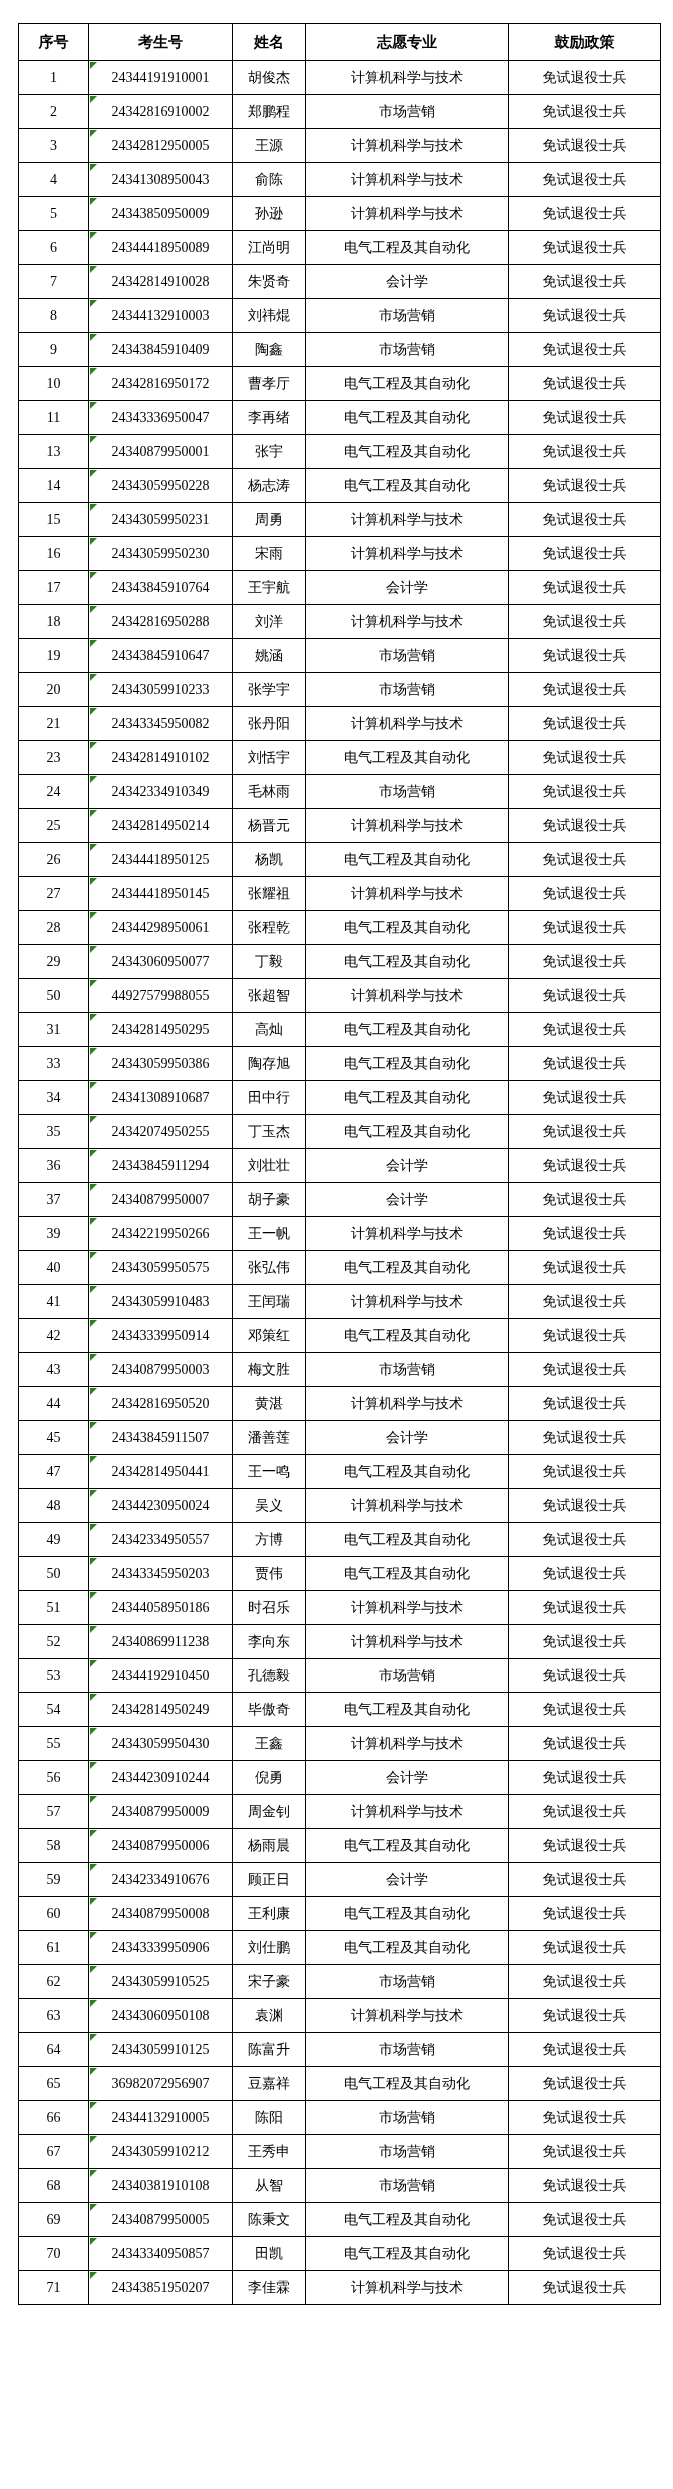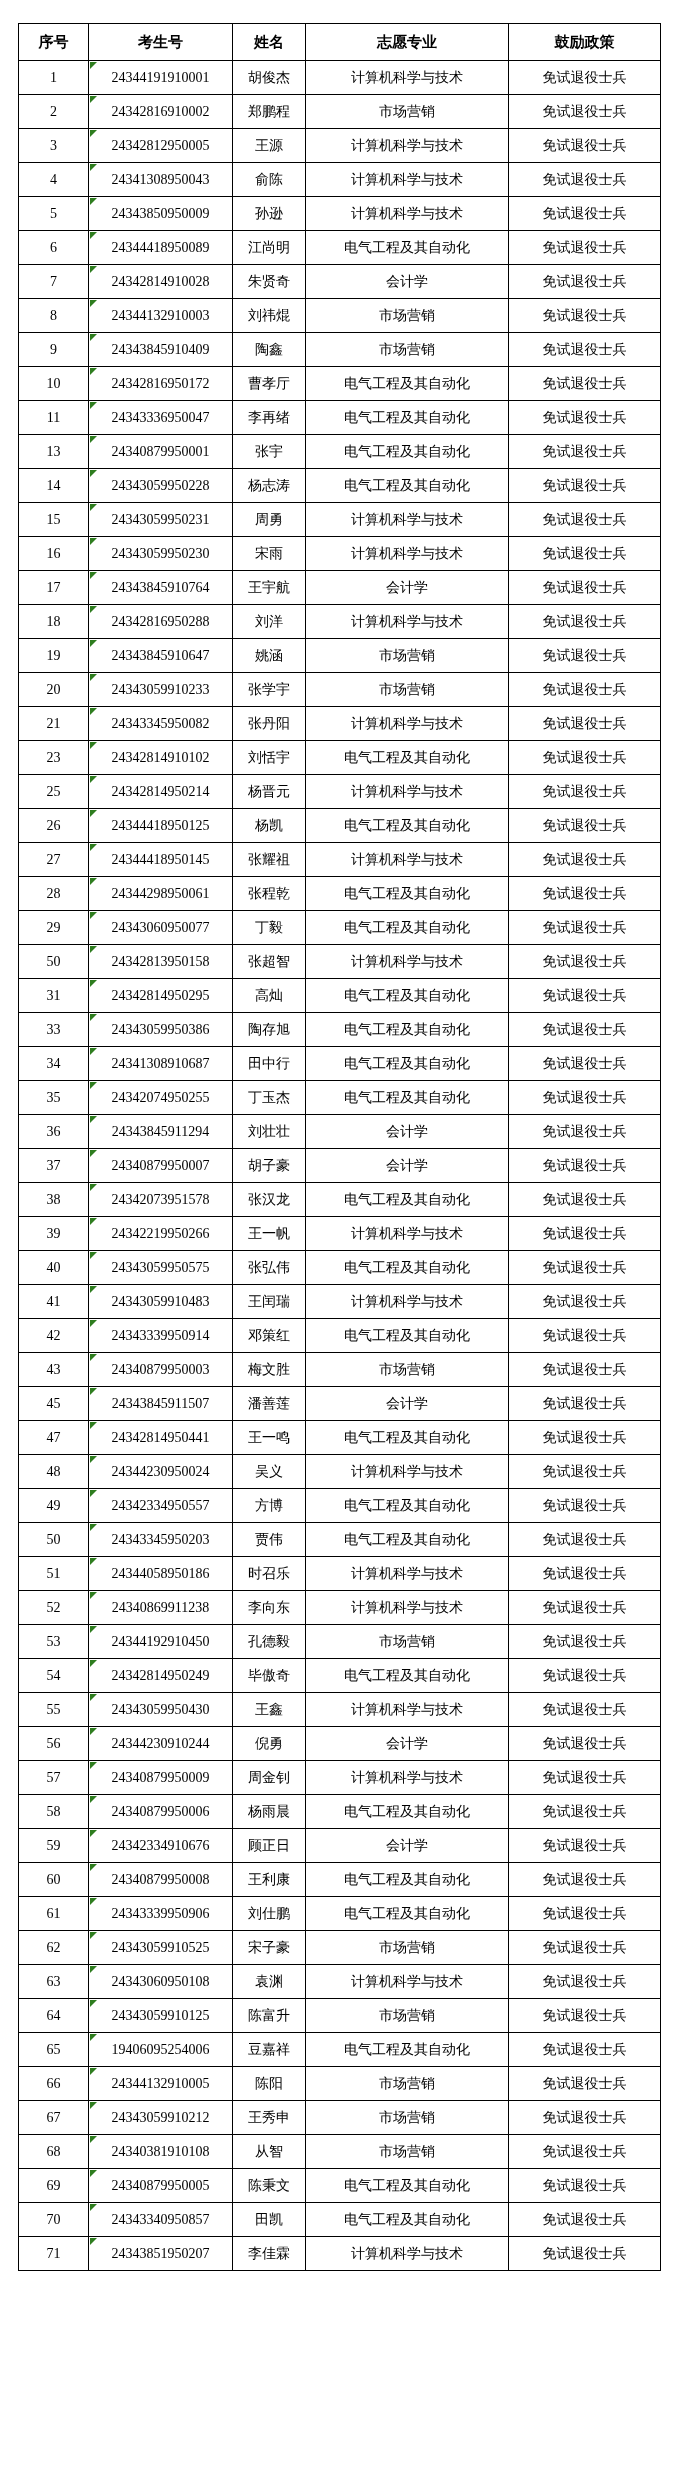--- a/index.html
+++ b/index.html
@@ -224,20 +224,27 @@
           <td>免试退役士兵</td>
         </tr>
         <tr>
           <td>23</td>
           <td class="examno-cell"><span class="corner-marker" style="border-top-color: rgb(46, 125, 31);"></span><span>24342814910102</span></td>
           <td>刘恬宇</td>
           <td>电气工程及其自动化</td>
           <td>免试退役士兵</td>
         </tr>
         <tr>
+          <td>24</td>
+          <td class="examno-cell"><span class="corner-marker" style="border-top-color: rgb(46, 125, 31);"></span><span>24342334910349</span></td>
+          <td>毛林雨</td>
+          <td>市场营销</td>
+          <td>免试退役士兵</td>
+        </tr>
+        <tr>
           <td>25</td>
           <td class="examno-cell"><span class="corner-marker" style="border-top-color: rgb(46, 125, 31);"></span><span>24342814950214</span></td>
           <td>杨晋元</td>
           <td>计算机科学与技术</td>
           <td>免试退役士兵</td>
         </tr>
         <tr>
           <td>26</td>
           <td class="examno-cell"><span class="corner-marker" style="border-top-color: rgb(46, 125, 31);"></span><span>24344418950125</span></td>
           <td>杨凯</td>
@@ -260,21 +267,21 @@
         </tr>
         <tr>
           <td>29</td>
           <td class="examno-cell"><span class="corner-marker" style="border-top-color: rgb(46, 125, 31);"></span><span>24343060950077</span></td>
           <td>丁毅</td>
           <td>电气工程及其自动化</td>
           <td>免试退役士兵</td>
         </tr>
         <tr>
           <td>50</td>
-          <td class="examno-cell"><span class="corner-marker" style="border-top-color: rgb(46, 125, 31);"></span><span>24342813950158</span></td>
+          <td class="examno-cell"><span class="corner-marker" style="border-top-color: rgb(46, 125, 31);"></span><span>44927579988055</span></td>
           <td>张超智</td>
           <td>计算机科学与技术</td>
           <td>免试退役士兵</td>
         </tr>
         <tr>
           <td>31</td>
           <td class="examno-cell"><span class="corner-marker" style="border-top-color: rgb(46, 125, 31);"></span><span>24342814950295</span></td>
           <td>高灿</td>
           <td>电气工程及其自动化</td>
           <td>免试退役士兵</td>
@@ -308,27 +315,20 @@
           <td>免试退役士兵</td>
         </tr>
         <tr>
           <td>37</td>
           <td class="examno-cell"><span class="corner-marker" style="border-top-color: rgb(46, 125, 31);"></span><span>24340879950007</span></td>
           <td>胡子豪</td>
           <td>会计学</td>
           <td>免试退役士兵</td>
         </tr>
         <tr>
-          <td>38</td>
-          <td class="examno-cell"><span class="corner-marker" style="border-top-color: rgb(46, 125, 31);"></span><span>24342073951578</span></td>
-          <td>张汉龙</td>
-          <td>电气工程及其自动化</td>
-          <td>免试退役士兵</td>
-        </tr>
-        <tr>
           <td>39</td>
           <td class="examno-cell"><span class="corner-marker" style="border-top-color: rgb(46, 125, 31);"></span><span>24342219950266</span></td>
           <td>王一帆</td>
           <td>计算机科学与技术</td>
           <td>免试退役士兵</td>
         </tr>
         <tr>
           <td>40</td>
           <td class="examno-cell"><span class="corner-marker" style="border-top-color: rgb(46, 125, 31);"></span><span>24343059950575</span></td>
           <td>张弘伟</td>
@@ -350,20 +350,27 @@
           <td>免试退役士兵</td>
         </tr>
         <tr>
           <td>43</td>
           <td class="examno-cell"><span class="corner-marker" style="border-top-color: rgb(46, 125, 31);"></span><span>24340879950003</span></td>
           <td>梅文胜</td>
           <td>市场营销</td>
           <td>免试退役士兵</td>
         </tr>
         <tr>
+          <td>44</td>
+          <td class="examno-cell"><span class="corner-marker" style="border-top-color: rgb(46, 125, 31);"></span><span>24342816950520</span></td>
+          <td>黄湛</td>
+          <td>计算机科学与技术</td>
+          <td>免试退役士兵</td>
+        </tr>
+        <tr>
           <td>45</td>
           <td class="examno-cell"><span class="corner-marker" style="border-top-color: rgb(46, 125, 31);"></span><span>24343845911507</span></td>
           <td>潘善莲</td>
           <td>会计学</td>
           <td>免试退役士兵</td>
         </tr>
         <tr>
           <td>47</td>
           <td class="examno-cell"><span class="corner-marker" style="border-top-color: rgb(46, 125, 31);"></span><span>24342814950441</span></td>
           <td>王一鸣</td>
@@ -484,21 +491,21 @@
         </tr>
         <tr>
           <td>64</td>
           <td class="examno-cell"><span class="corner-marker" style="border-top-color: rgb(46, 125, 31);"></span><span>24343059910125</span></td>
           <td>陈富升</td>
           <td>市场营销</td>
           <td>免试退役士兵</td>
         </tr>
         <tr>
           <td>65</td>
-          <td class="examno-cell"><span class="corner-marker" style="border-top-color: rgb(46, 125, 31);"></span><span>19406095254006</span></td>
+          <td class="examno-cell"><span class="corner-marker" style="border-top-color: rgb(46, 125, 31);"></span><span>36982072956907</span></td>
           <td>豆嘉祥</td>
           <td>电气工程及其自动化</td>
           <td>免试退役士兵</td>
         </tr>
         <tr>
           <td>66</td>
           <td class="examno-cell"><span class="corner-marker" style="border-top-color: rgb(46, 125, 31);"></span><span>24344132910005</span></td>
           <td>陈阳</td>
           <td>市场营销</td>
           <td>免试退役士兵</td>

